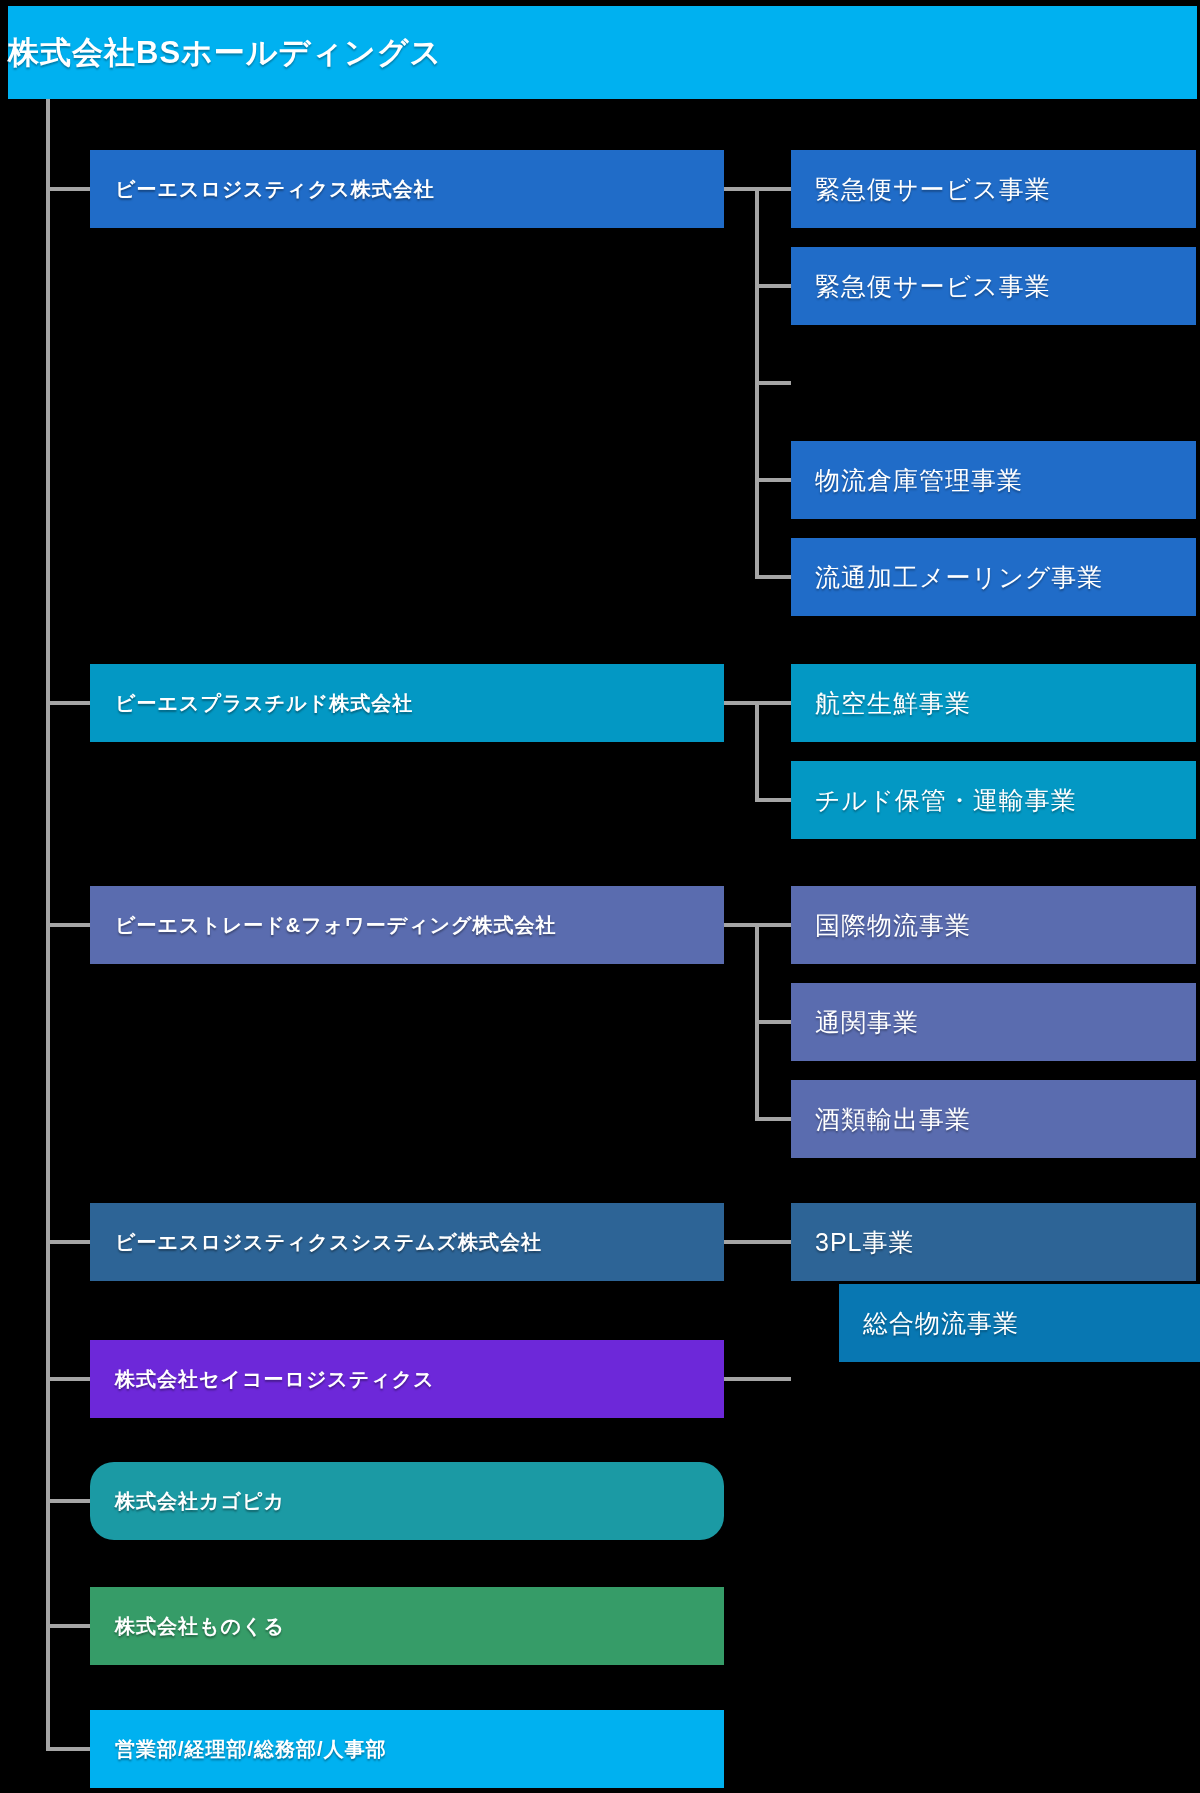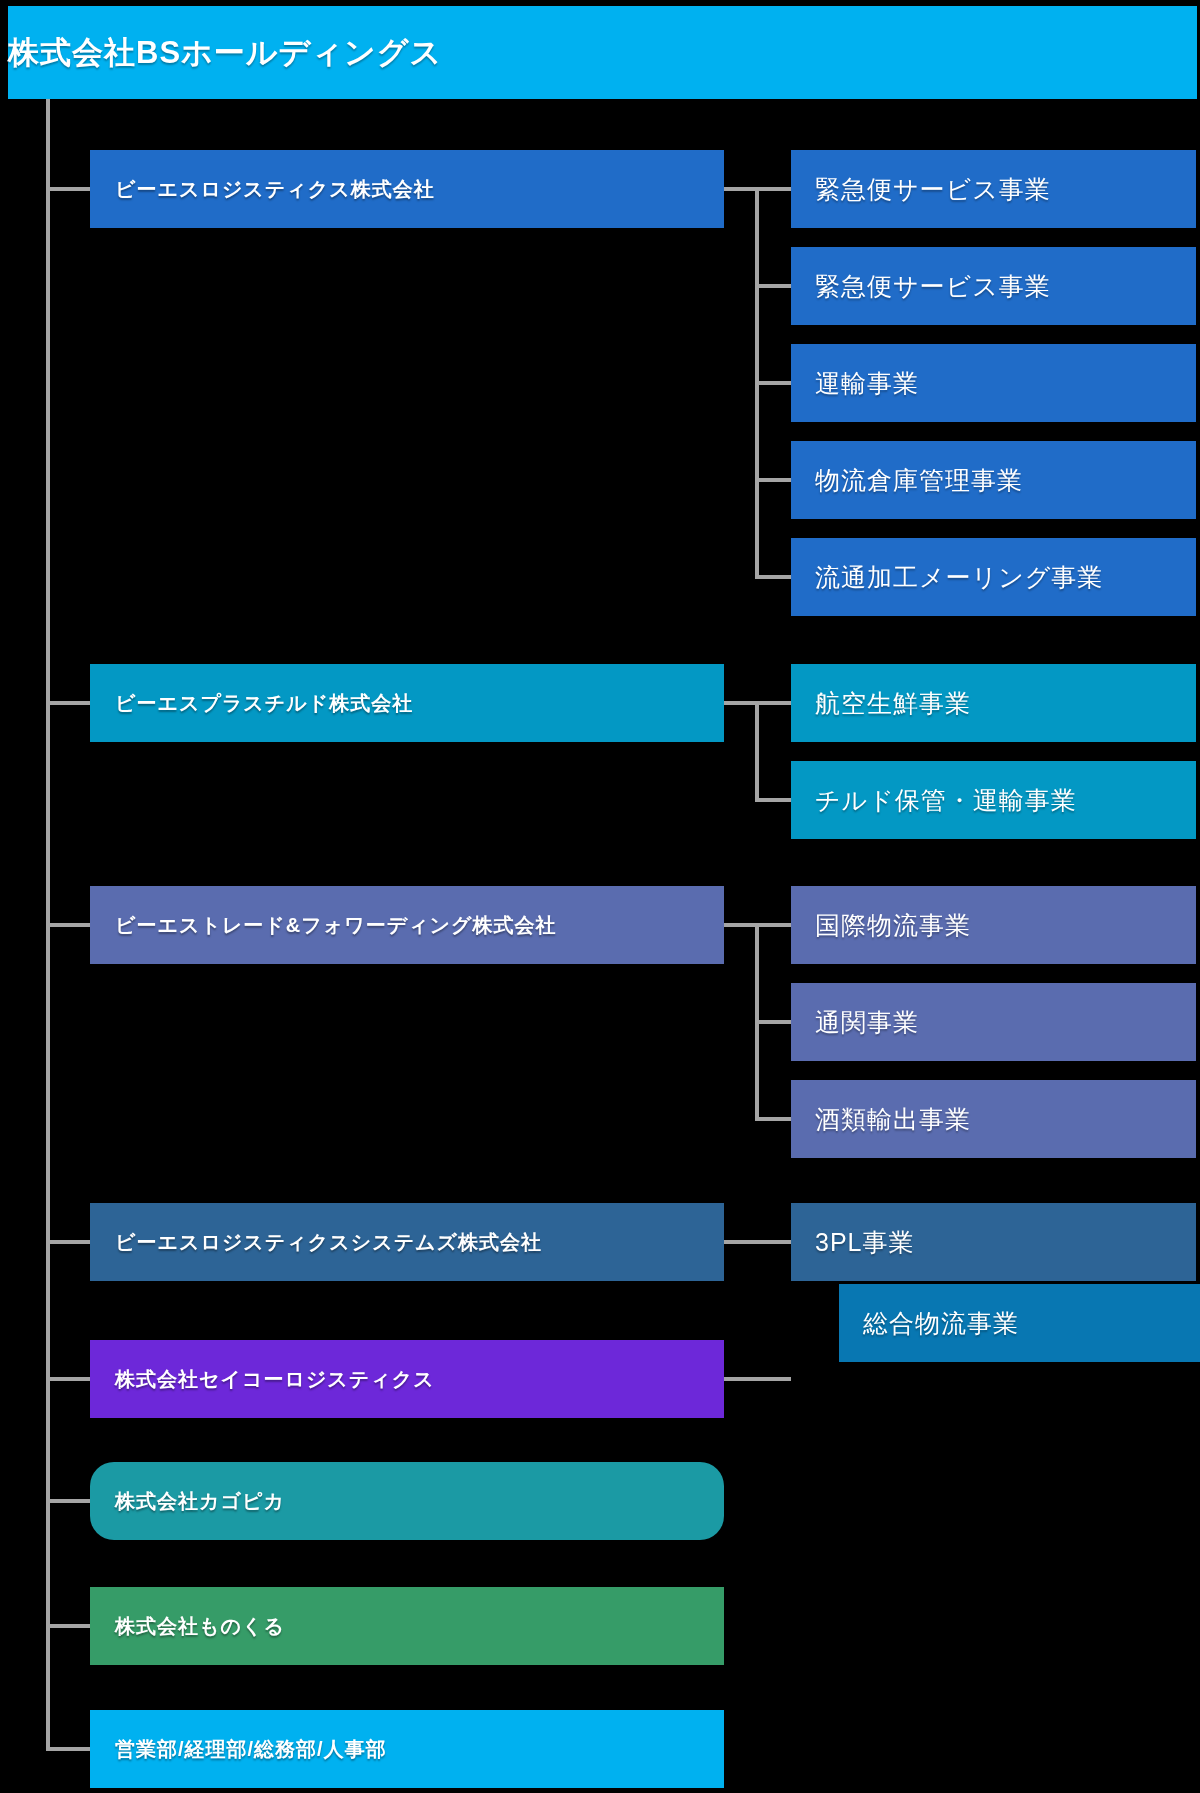--- a/index.html
+++ b/index.html
@@ -102,23 +102,20 @@
   <div class="box company-box" style="top: 1710px; background-color: rgb(0, 177, 240);">
     <span>営業部/経理部/総務部/人事部</span>
   </div>
 
   <div class="box business-box" style="top: 150px; background-color: rgb(32, 108, 200);">
     <span>緊急便サービス事業</span>
   </div>
   <div class="box business-box" style="top: 247px; background-color: rgb(32, 108, 200);">
     <span>緊急便サービス事業</span>
   </div>
-  <div class="box business-box" style="top: 344px; background-color: rgb(32, 108, 200);">
-    <span>運輸事業</span>
-  </div>
   <div class="box business-box" style="top: 441px; background-color: rgb(32, 108, 200);">
     <span>物流倉庫管理事業</span>
   </div>
   <div class="box business-box" style="top: 538px; background-color: rgb(32, 108, 200);">
     <span>流通加工メーリング事業</span>
   </div>
 
   <div class="box business-box" style="top: 664px; background-color: rgb(3, 152, 196);">
     <span>航空生鮮事業</span>
   </div>

